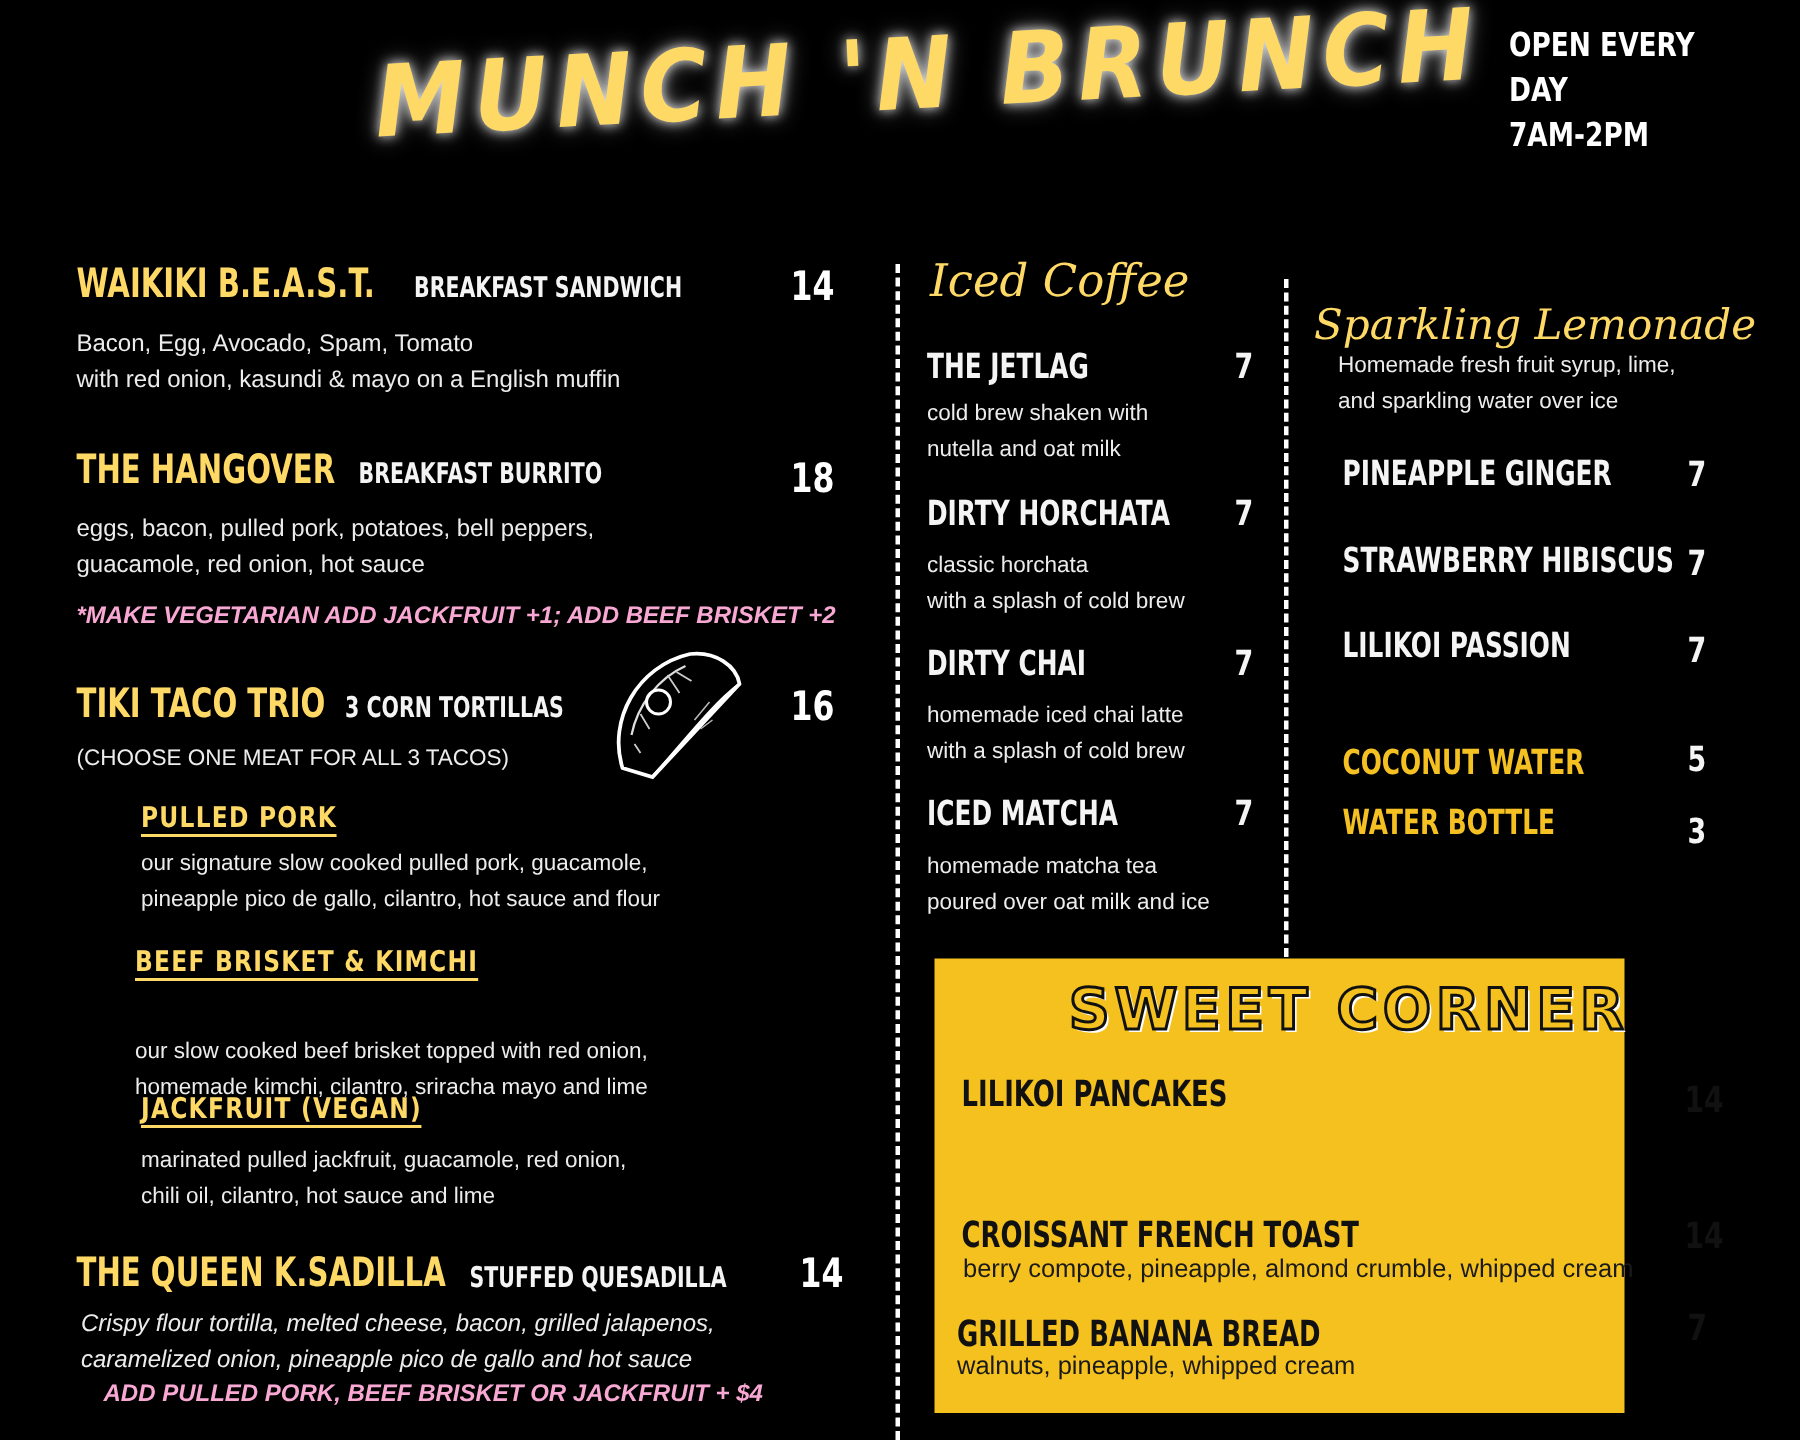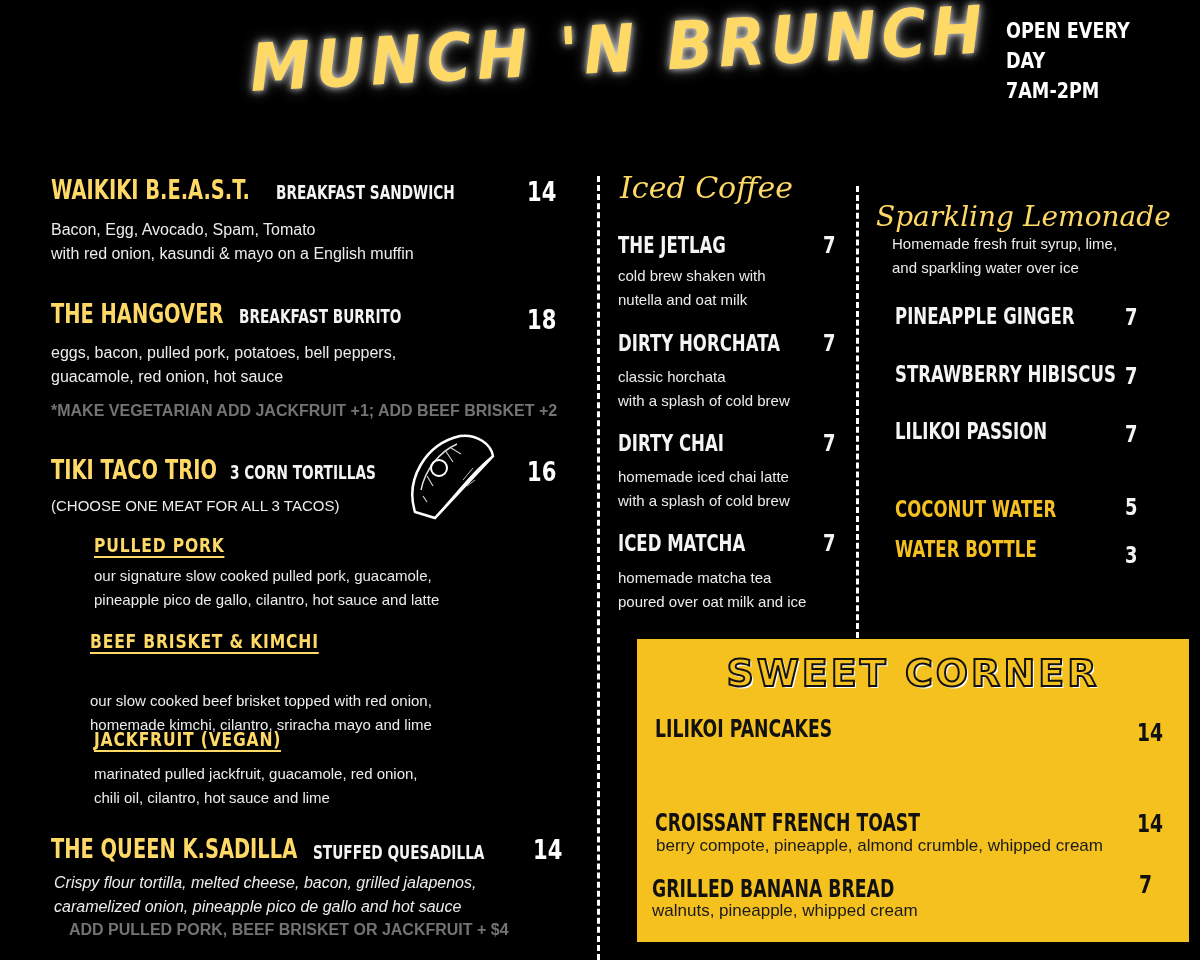--- a/index.html
+++ b/index.html
@@ -20,38 +20,38 @@
   .hours { right:14px; top:16px; width:200px; text-align:left; font-family:"DejaVu Sans", sans-serif;
     font-weight:bold; font-size:22px; line-height:30px; color:#fff; }
   .hours span { display:block; transform:scaleX(0.8); }
 
   
   .item-head { white-space:nowrap; }
   .big { font-size:27px; display:inline-block; transform:scaleX(0.72); transform-origin:left bottom; }
   .sub { font-size:19px; display:inline-block; transform:scaleX(0.72); transform-origin:left bottom; }
   .price { font-family:"DejaVu Sans", sans-serif; font-weight:bold; font-size:27px; color:#fff;
     transform:scaleX(0.78); transform-origin:left top; }
-  .note { font-family:"Liberation Sans", sans-serif; font-weight:bold; font-size:16px; color:#737373; white-space:nowrap; }
+  .note { font-family:"Liberation Sans", sans-serif; font-weight:bold; font-size:16px; color:#f9a8d4; white-space:nowrap;font-style:italic; }
   .opt-title { font-family:"DejaVu Sans", sans-serif; font-weight:bold; font-size:19px; color:#ffd966;
     border-bottom:2px solid #ffd966; display:inline-block; letter-spacing:1px; white-space:nowrap; }
   .opt-title-wrap { transform:scaleX(0.82); transform-origin:left top; }
 
   
   .vdash { width:0; border-left:3px dashed #fff; }
 
   
   .script { font-family:"DejaVu Serif", serif; font-style:italic; color:#ffd966; font-size:30px; white-space:nowrap; }
   .drink-name { font-family:"DejaVu Sans", sans-serif; font-weight:bold; font-size:23px; color:#f4f4f4;
     white-space:nowrap; transform:scaleX(0.72); transform-origin:left top; }
   .drink-price { font-family:"DejaVu Sans", sans-serif; font-weight:bold; font-size:23px; color:#f4f4f4;
     transform:scaleX(0.78); transform-origin:left top; }
   .ydrink { color:#f5c021; }
 
   
-  .sweet { left:637px; top:639px; width:552px; height:303px; background:#f5c11f; }
+  .sweet { left:623px; top:639px; width:460px; height:303px; background:#f5c11f; }
   .sweet-title { position:absolute; left:0; top:12px; width:552px; text-align:center;
     font-family:"DejaVu Sans", sans-serif; font-weight:bold; font-size:38px; letter-spacing:3px;
     color:#f5c11f; -webkit-text-stroke:2px #111;
     text-shadow:2px 2px 0 #fff; }
   .sw-name { font-family:"DejaVu Sans", sans-serif; font-weight:bold; font-size:24px; color:#111;
     white-space:nowrap; transform:scaleX(0.72); transform-origin:left top; position:absolute; }
   .sw-price { font-family:"DejaVu Sans", sans-serif; font-weight:bold; font-size:24px; color:#111;
     transform:scaleX(0.78); transform-origin:left top; position:absolute; }
   .sw-desc { font-family:"Liberation Sans", sans-serif; font-size:17px; line-height:26px; color:#1a1a1a; position:absolute; white-space:nowrap; }
 </style>
@@ -107,21 +107,21 @@
   <circle cx="34" cy="38" r="8" fill="none" stroke="#fff" stroke-width="2"></circle>
   <path d="M22 46 l6 10 M40 20 l8 12 M46 18 l10 6 M18 66 l4 6" stroke="#ccc" stroke-width="1.2"></path>
   <path d="M58 50 l10 -12 M62 56 l8 -6" stroke="#bbb" stroke-width="1"></path>
 </svg>
 
 <div class="abs opt-title-wrap" style="left:94px; top:534px;">
   <span class="opt-title">PULLED PORK</span>
 </div>
 <div class="abs desc" style="left:94px; top:564px; font-size:15px;">
   <div>our signature slow cooked pulled pork, guacamole,</div>
-  <div>pineapple pico de gallo, cilantro, hot sauce and latte</div>
+  <div>pineapple pico de gallo, cilantro, hot sauce and flour</div>
 </div>
 
 <div class="abs opt-title-wrap" style="left:90px; top:630px;">
   <span class="opt-title">BEEF BRISKET &amp; KIMCHI</span>
 </div>
 <div class="abs desc" style="left:90px; top:659px; font-size:15px;margin-top:30px;">
   <div>our slow cooked beef brisket topped with red onion,</div>
   <div>homemade kimchi, cilantro, sriracha mayo and lime</div>
 </div>
 

